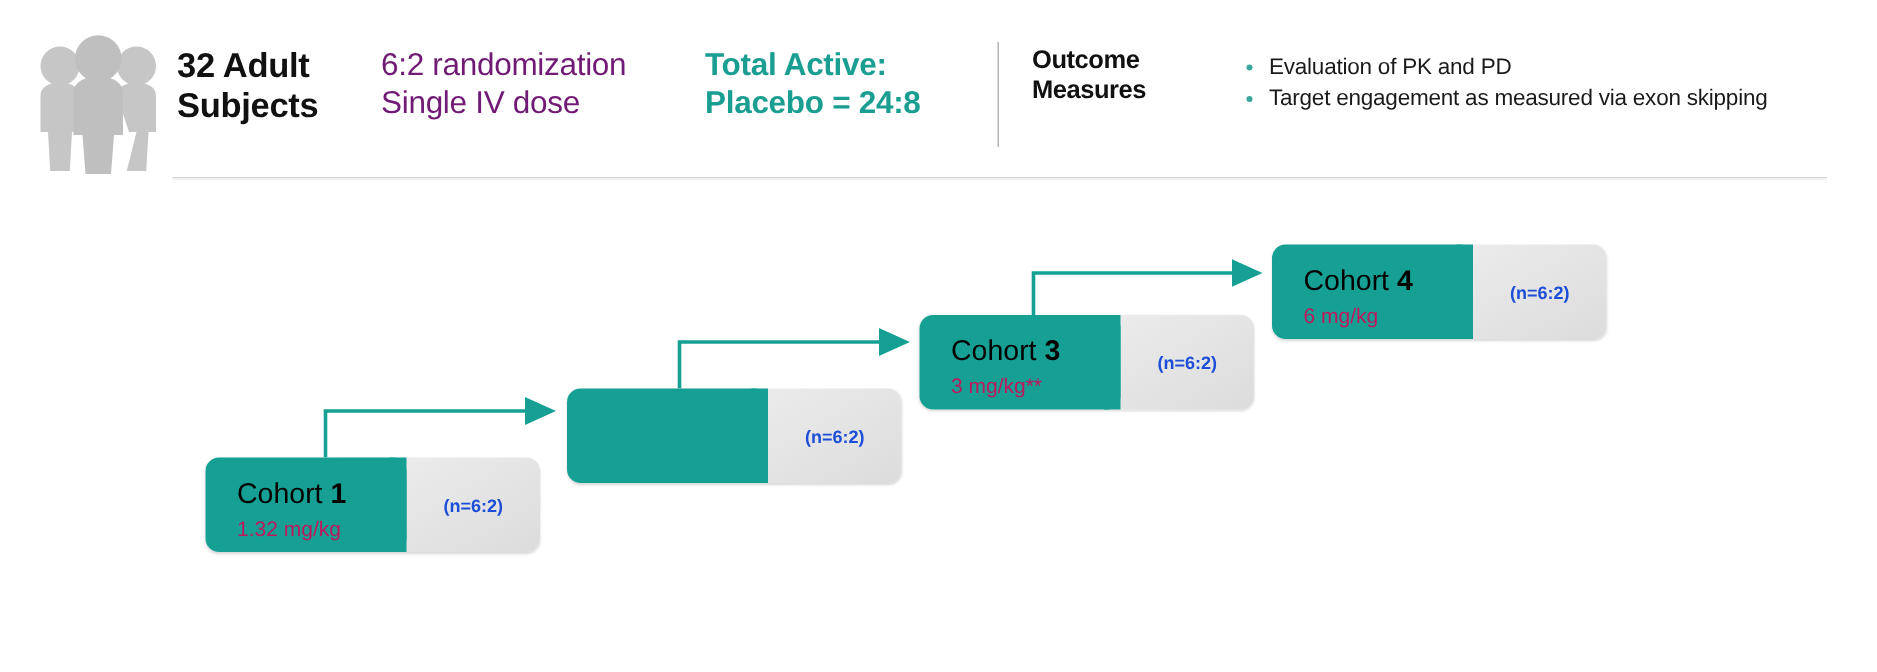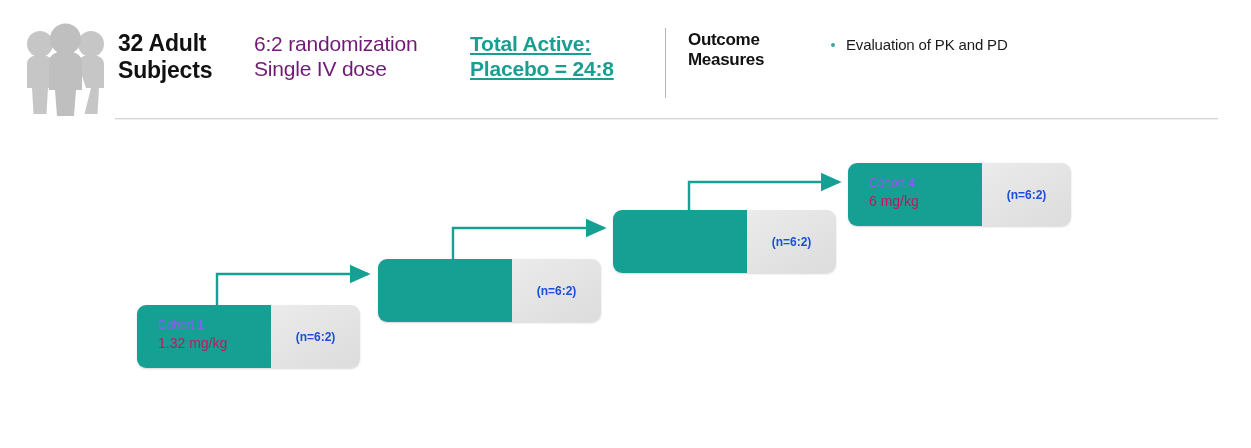--- a/index.html
+++ b/index.html
@@ -50,21 +50,20 @@
     color: #701a75;
     letter-spacing: -0.2px;
   }
   #ratio-label {
     left: 470px;
     top: 32px;
     font-size: 21px;
     font-weight: bold;
     color: #1a9e92;
     letter-spacing: -0.2px;
-    text-decoration: underline;
   }
 
   #hdr-divider-v {
     position: absolute;
     left: 665px;
     top: 28px;
     width: 1px;
     height: 70px;
     background: #b5b5b5;
   }
@@ -157,22 +156,22 @@
     background: #16a094;
   }
   .cohort .teal-text {
     position: absolute;
     left: 21px;
     top: 13px;
     z-index: 2;
     line-height: 1.28;
   }
   .cohort .cohort-name {
-    font-size: 12px;
-    color: #8b5cf6;
+    font-size: 19px;
+    color: #000000;
     white-space: nowrap;
   }
   .cohort .cohort-name b {
     font-weight: bold;
   }
   .cohort .cohort-dose {
     font-size: 14px;
     font-weight: normal;
     color: #be185d;
     white-space: nowrap;
@@ -233,20 +232,21 @@
   <div class="hdr-block" id="ratio-label">Total Active:
 Placebo = 24:8</div>
 
   <div id="hdr-divider-v"></div>
 
   <div class="hdr-block" id="outcome-label">Outcome
 Measures</div>
 
   <ul id="outcome-list">
     <li><span class="bullet"></span><span>Evaluation of PK and PD</span></li>
+    <li><span class="bullet"></span><span>Target engagement as measured via exon skipping</span></li>
   </ul>
 
   <div id="hdr-rule"></div>
 
   <div id="diagram">
 
     <svg id="arrows" viewBox="0 0 1251 448">
       <defs>
         <marker id="ah" markerWidth="9" markerHeight="9" refX="7.5" refY="4.5" orient="auto">
           <path d="M0,0.6 L8.6,4.5 L0,8.4 z" fill="#16a094"></path>
@@ -271,20 +271,24 @@
 
     <div class="cohort" id="c2">
       <div class="gray-panel"></div>
       <div class="teal-panel"></div>
       <div class="cohort-n">(n=6:2)</div>
     </div>
 
     <div class="cohort" id="c3">
       <div class="gray-panel"></div>
       <div class="teal-panel"></div>
+      <div class="teal-text">
+        <div class="cohort-name"><span>Cohort </span><b>3</b></div>
+        <div class="cohort-dose">3 mg/kg**</div>
+      </div>
       <div class="cohort-n">(n=6:2)</div>
     </div>
 
     <div class="cohort" id="c4">
       <div class="gray-panel"></div>
       <div class="teal-panel"></div>
       <div class="teal-text">
         <div class="cohort-name"><span>Cohort </span><b>4</b></div>
         <div class="cohort-dose">6 mg/kg</div>
       </div>

